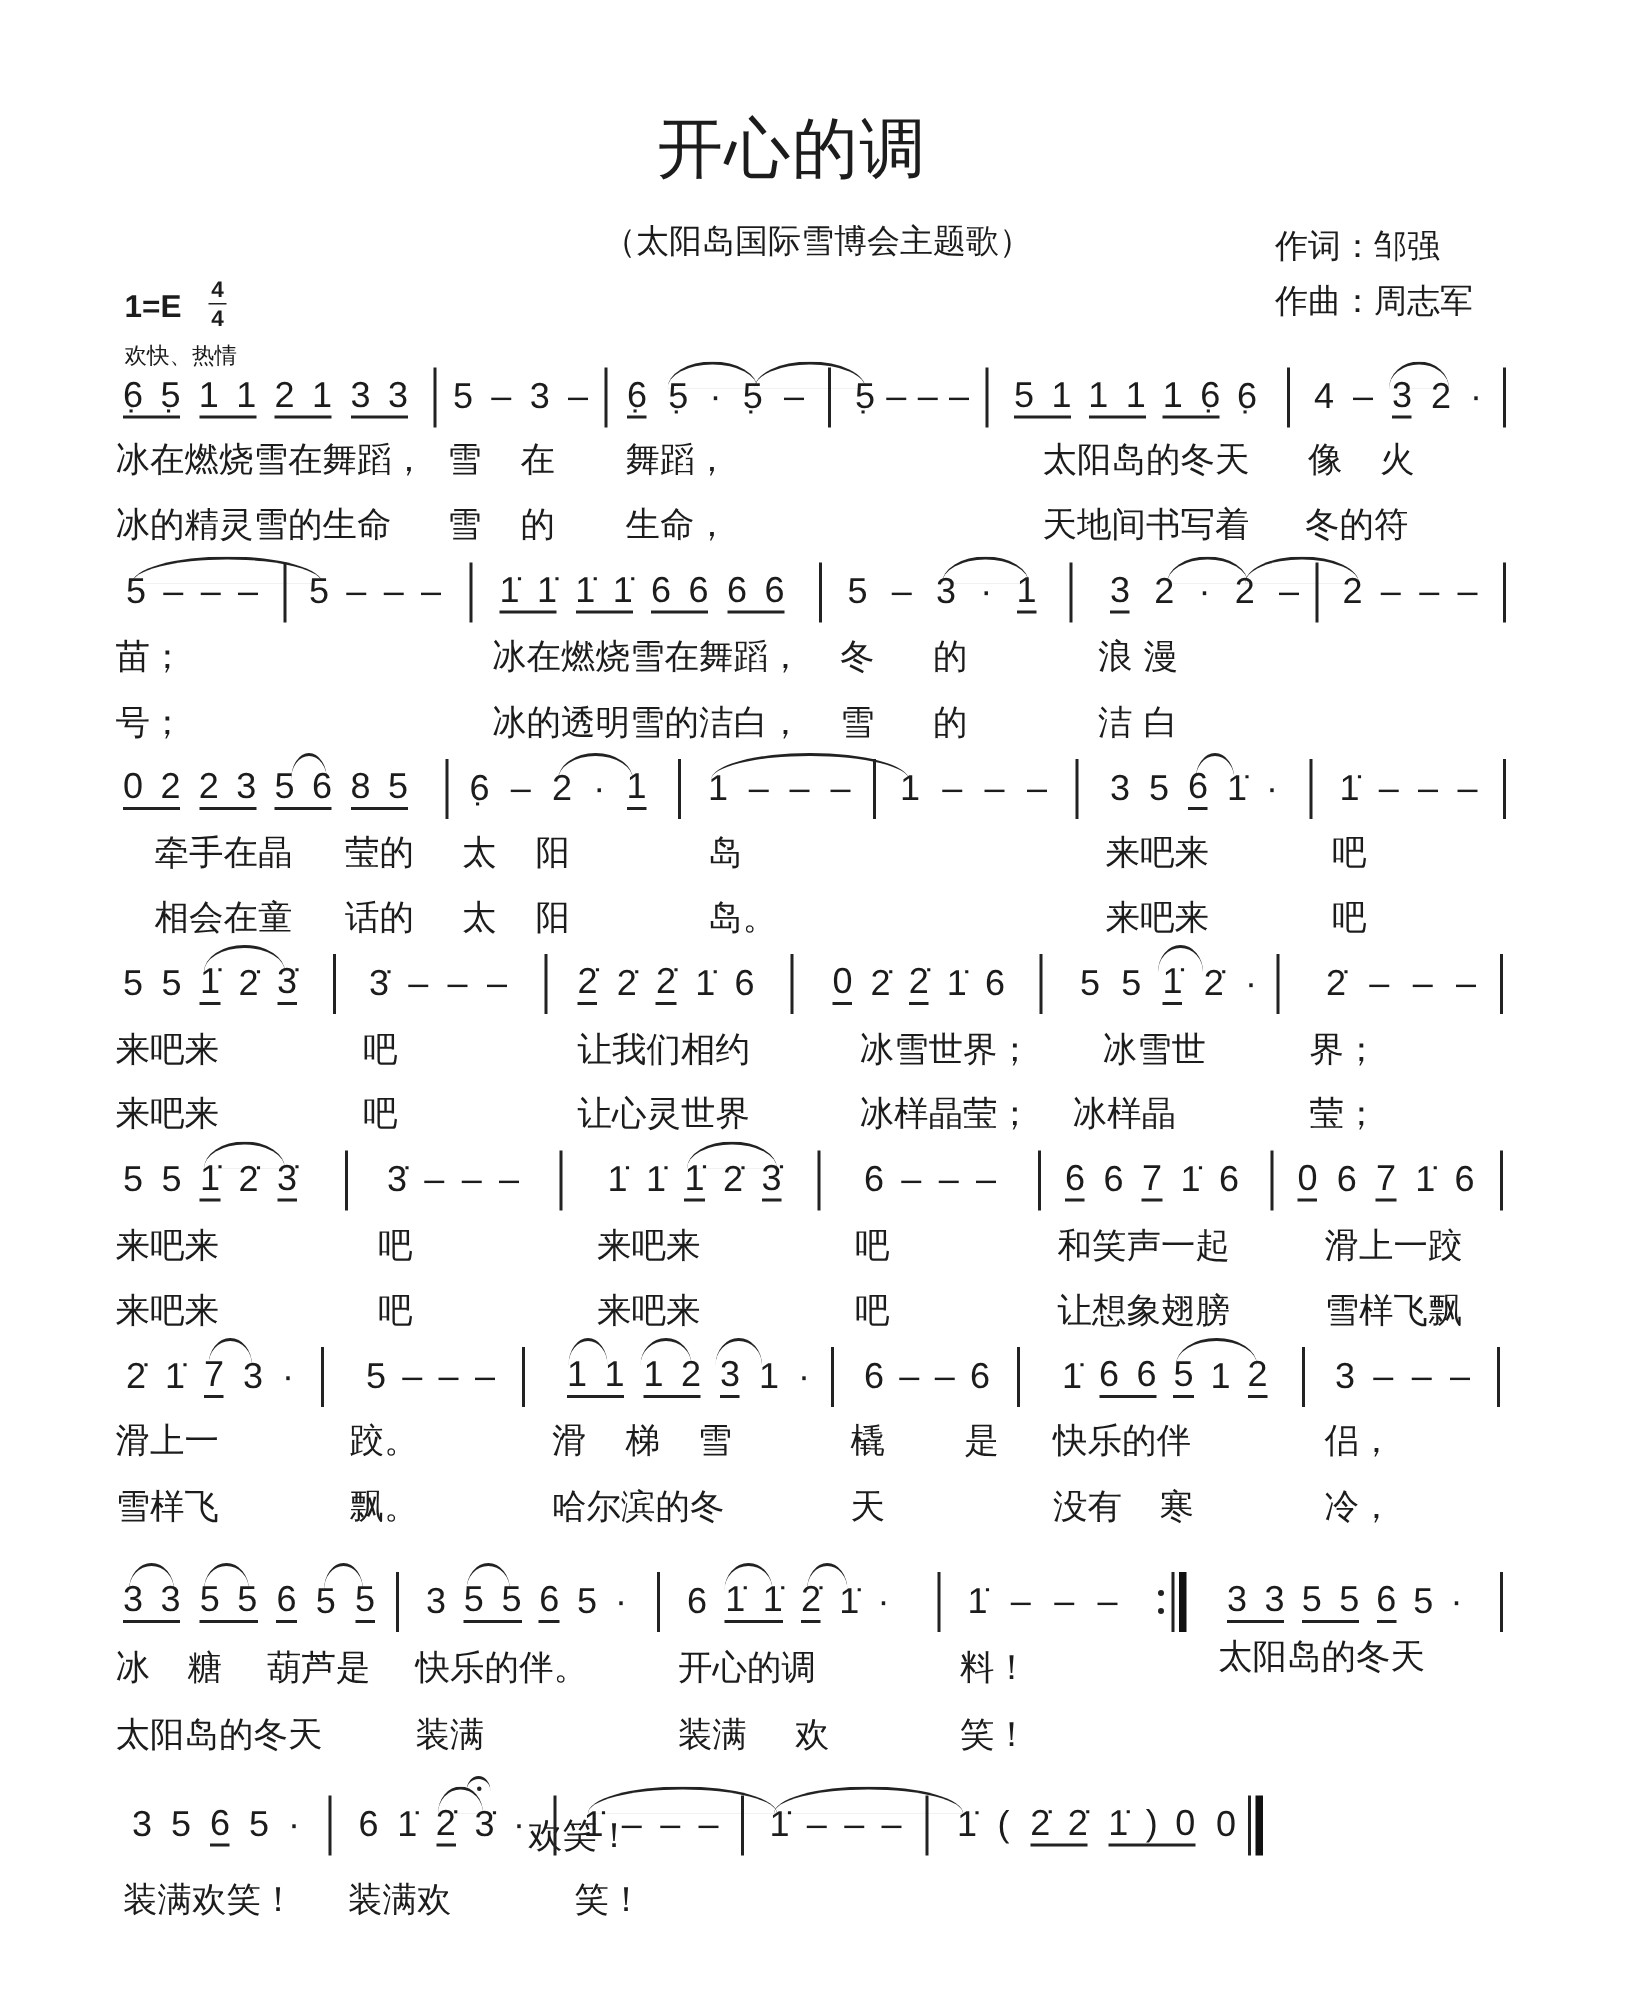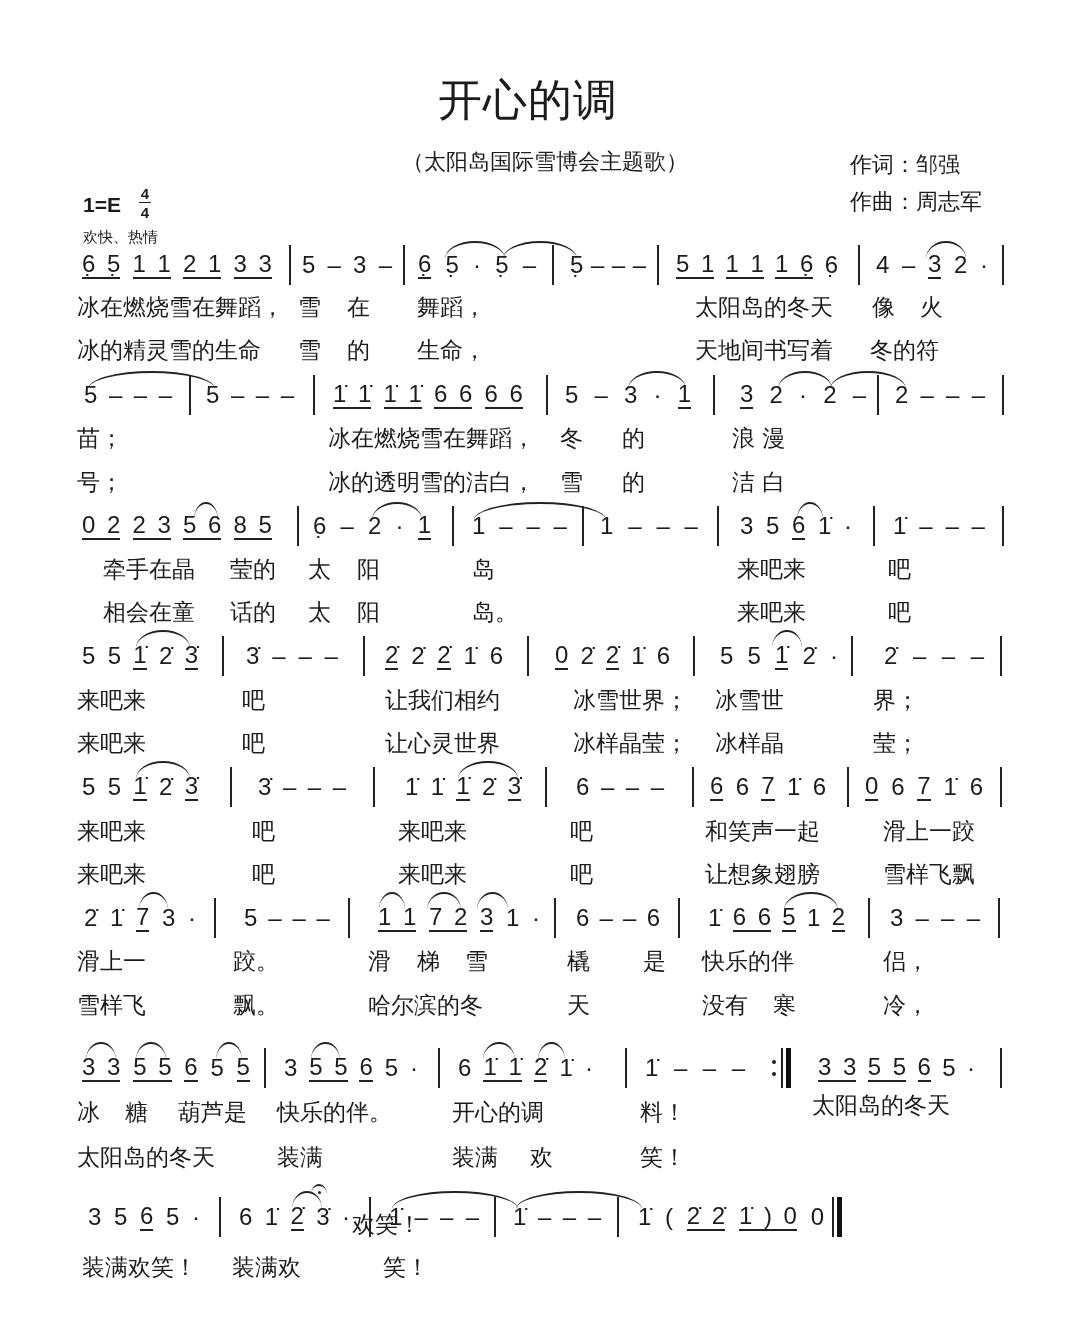--- a/index.html
+++ b/index.html
@@ -282,21 +282,21 @@
     <span>–</span>
   </div>
   <div class="bar" style="left:1000px;top:636px"></div>
   <div class="slur" style="left:136px;top:630px;width:54px"></div>
   <div class="slur" style="left:772px;top:630px;width:30px"></div>
 
   <span class="lyr" style="left:77px;top:686px">来吧来</span>
   <span class="lyr" style="left:242px;top:686px">吧</span>
   <span class="lyr" style="left:385px;top:686px">让我们相约</span>
   <span class="lyr" style="left:573px;top:686px">冰雪世界；</span>
-  <span class="lyr" style="left:715px;top:686px">冰雪世</span>
+  <span class="lyr" style="left:735px;top:686px">冰雪世</span>
   <span class="lyr" style="left:873px;top:686px">界；</span>
 
   <span class="lyr" style="left:77px;top:729px">来吧来</span>
   <span class="lyr" style="left:242px;top:729px">吧</span>
   <span class="lyr" style="left:385px;top:729px">让心灵世界</span>
   <span class="lyr" style="left:573px;top:729px">冰样晶莹；</span>
   <span class="lyr" style="left:715px;top:729px">冰样晶</span>
   <span class="lyr" style="left:873px;top:729px">莹；</span>
 </div>
 
@@ -376,21 +376,21 @@
   <div class="bar" style="left:214px;top:898px"></div>
   <div class="m" style="left:244px;top:901px;width:86px">
     <span>5</span>
     <span>–</span>
     <span>–</span>
     <span>–</span>
   </div>
   <div class="bar" style="left:348px;top:898px"></div>
   <div class="m" style="left:378px;top:901px;width:162px">
     <span class="u">1 1</span>
-    <span class="u">7 2</span>
+    <span class="u">1 2</span>
     <span class="u">3</span>
     <span>1</span>
     <span>·</span>
   </div>
   <div class="bar" style="left:554px;top:898px"></div>
   <div class="m" style="left:576px;top:901px;width:84px">
     <span>6</span>
     <span>–</span>
     <span>–</span>
     <span>6</span>

